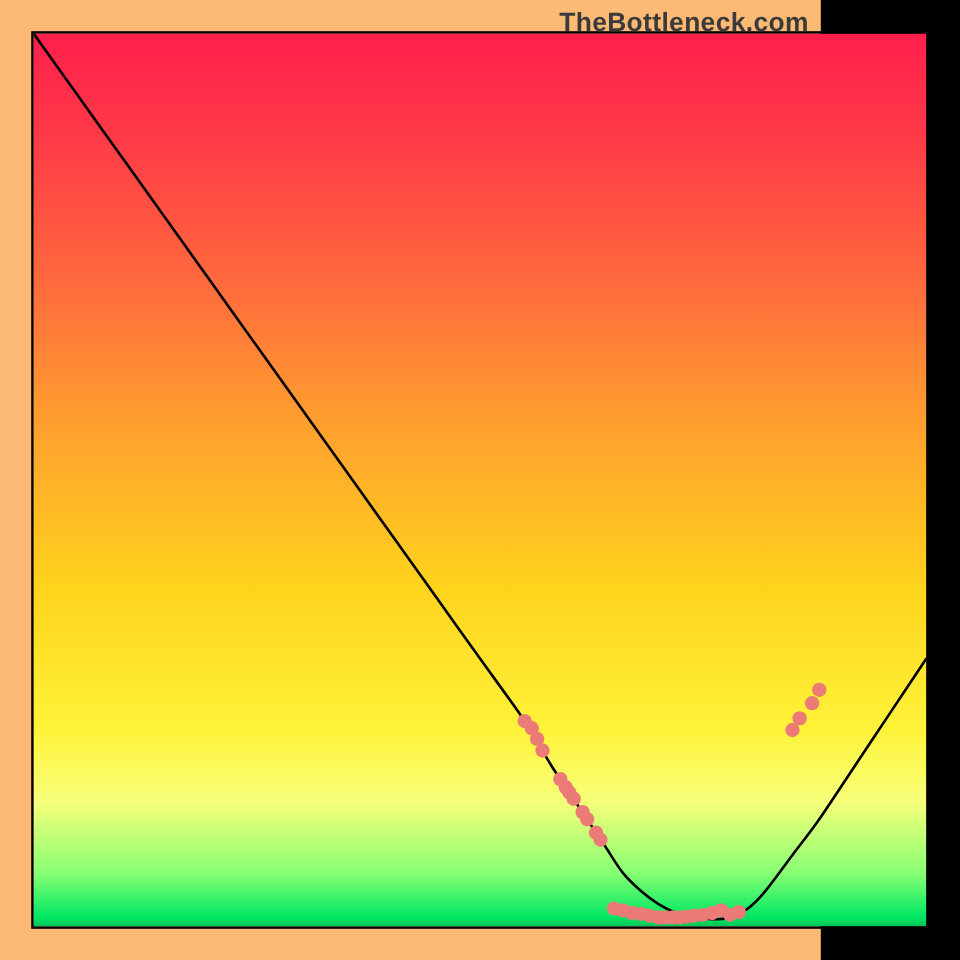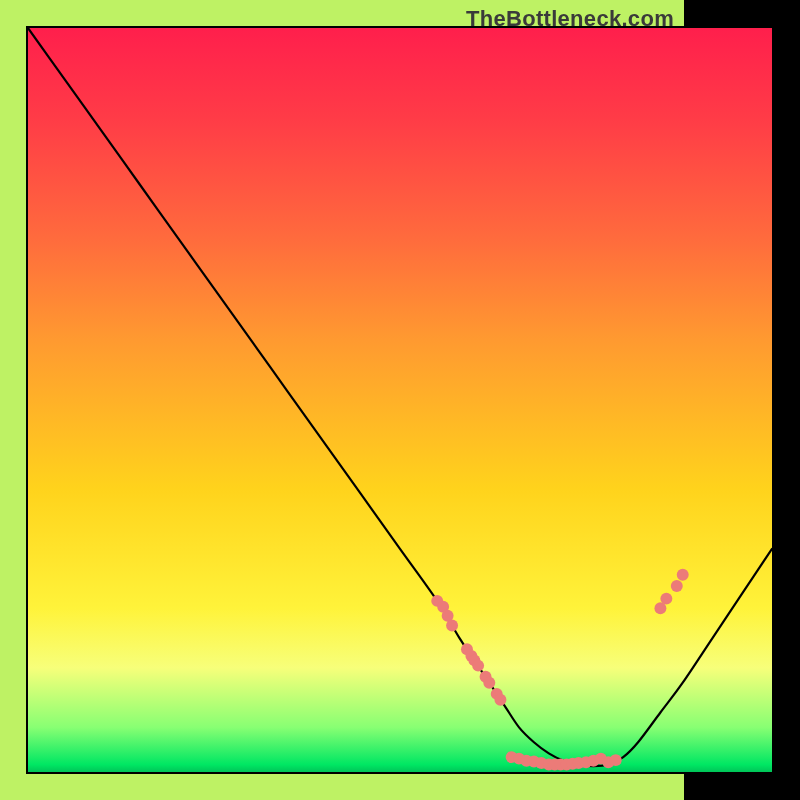--- a/index.html
+++ b/index.html
@@ -8,21 +8,21 @@
     width: 800px;
     height: 800px;
     background: #000000;
     font-family: Arial, Helvetica, sans-serif;
     overflow: hidden;
   }
   .frame {
     position: relative;
     width: 684px;
     height: 800px;
-    background: #bef264;
+    background: #fdba74;
   }
   .watermark {
     position: absolute;
     top: 6px;
     right: 10px;
     color: #3a3a3a;
     font-size: 22px;
     font-weight: bold;
     z-index: 20;
     letter-spacing: 0.3px;

